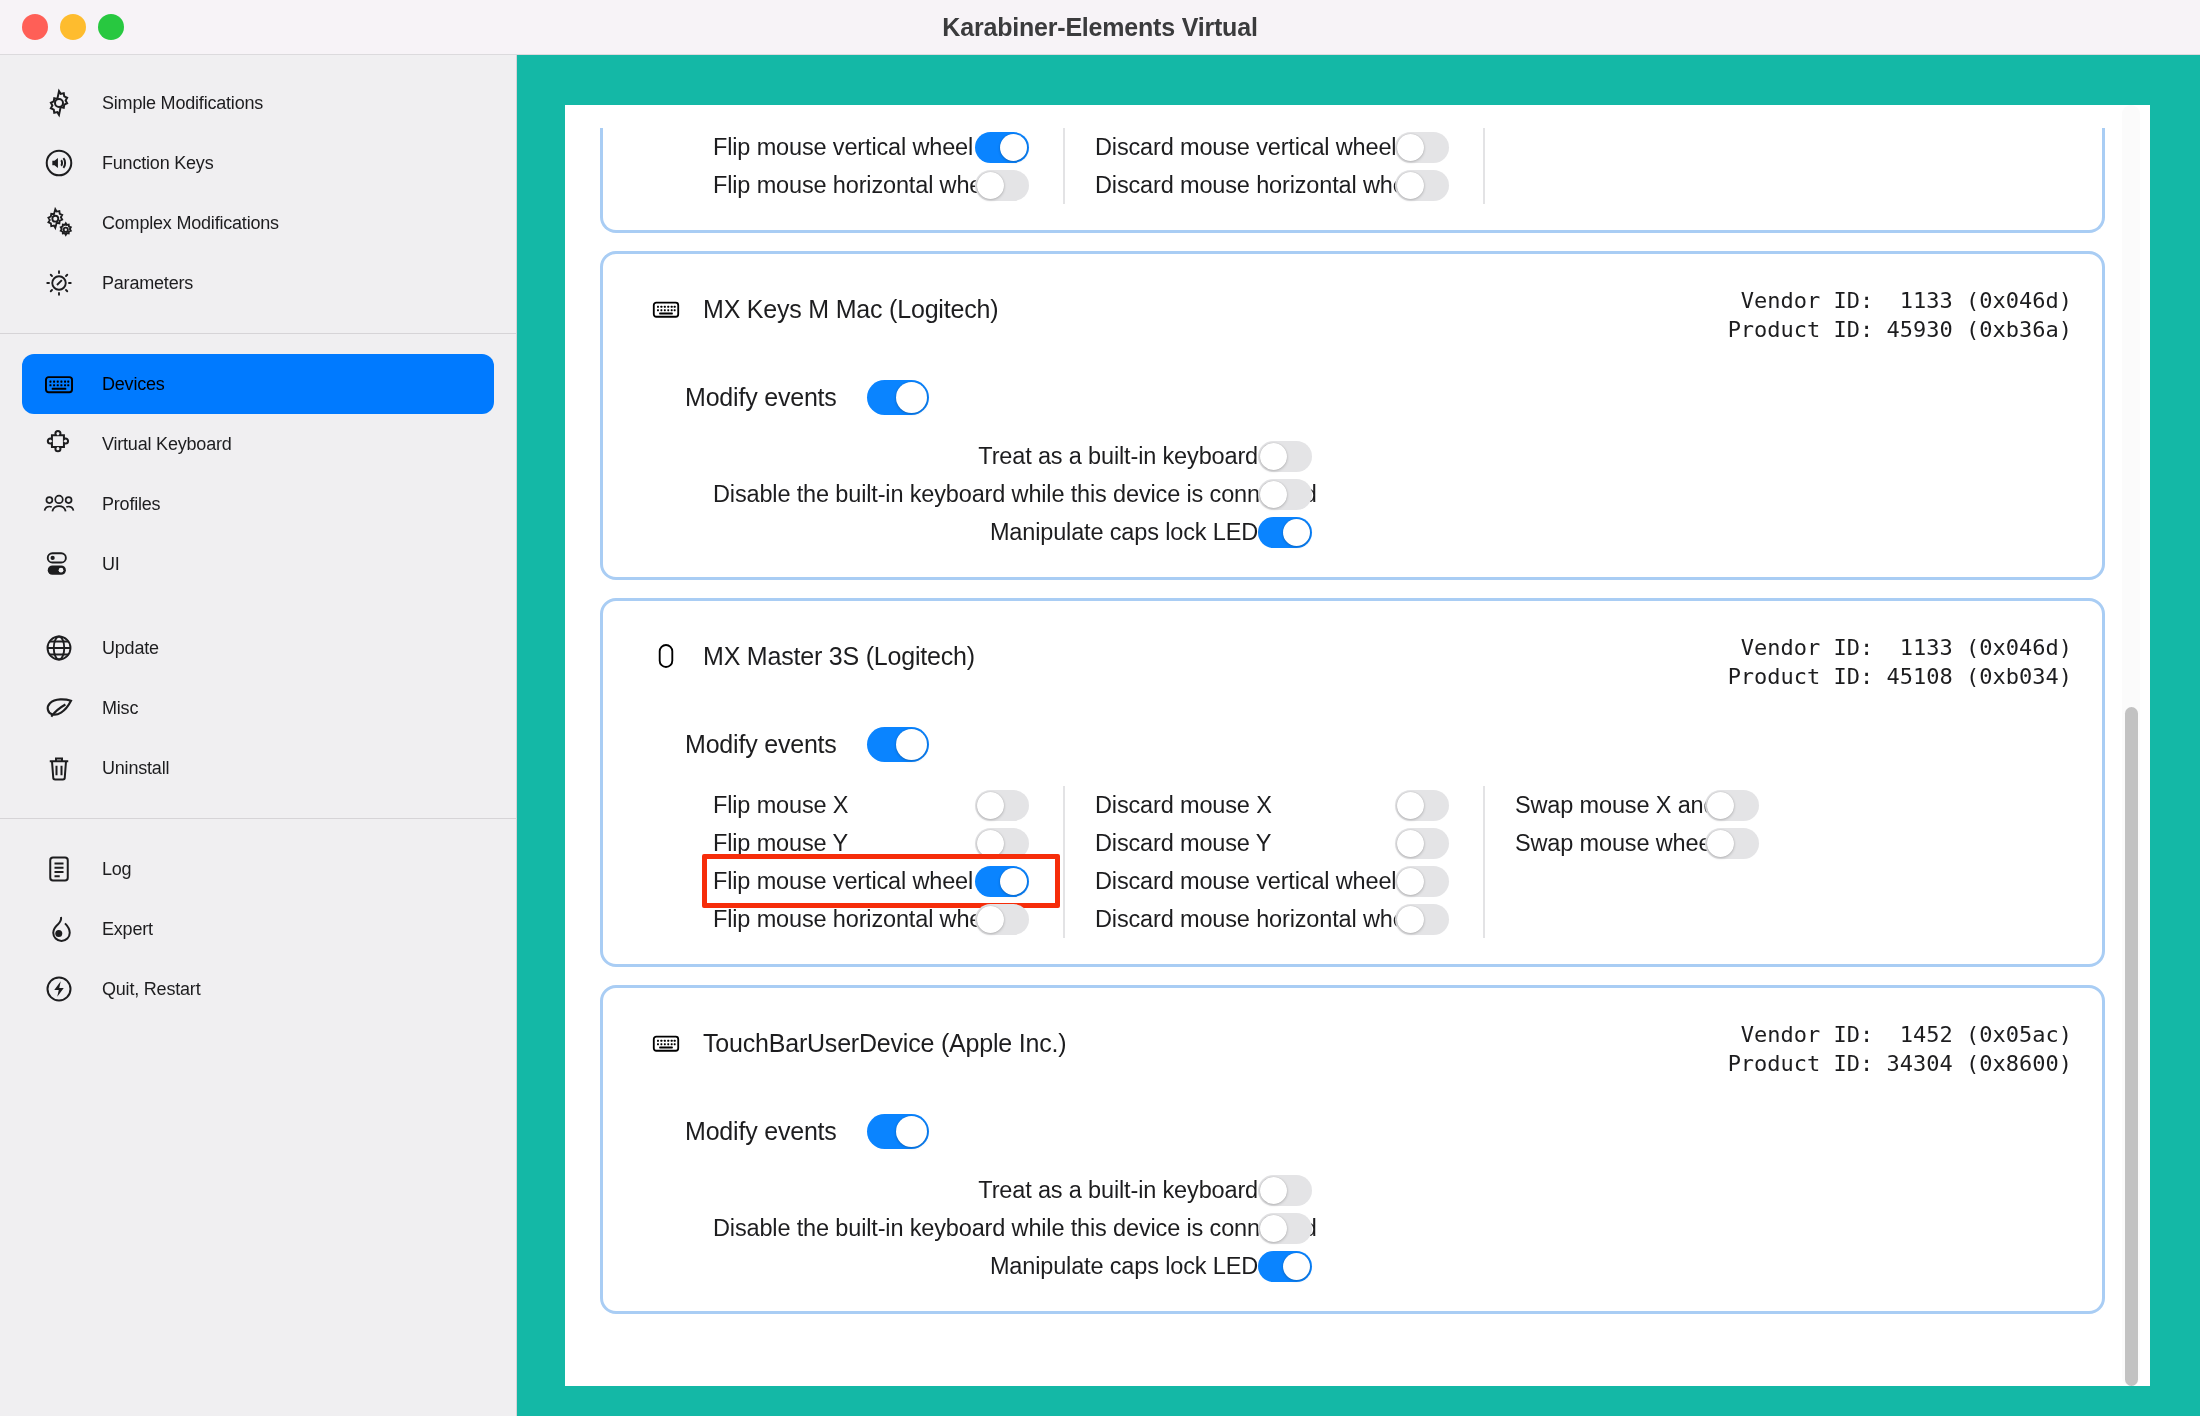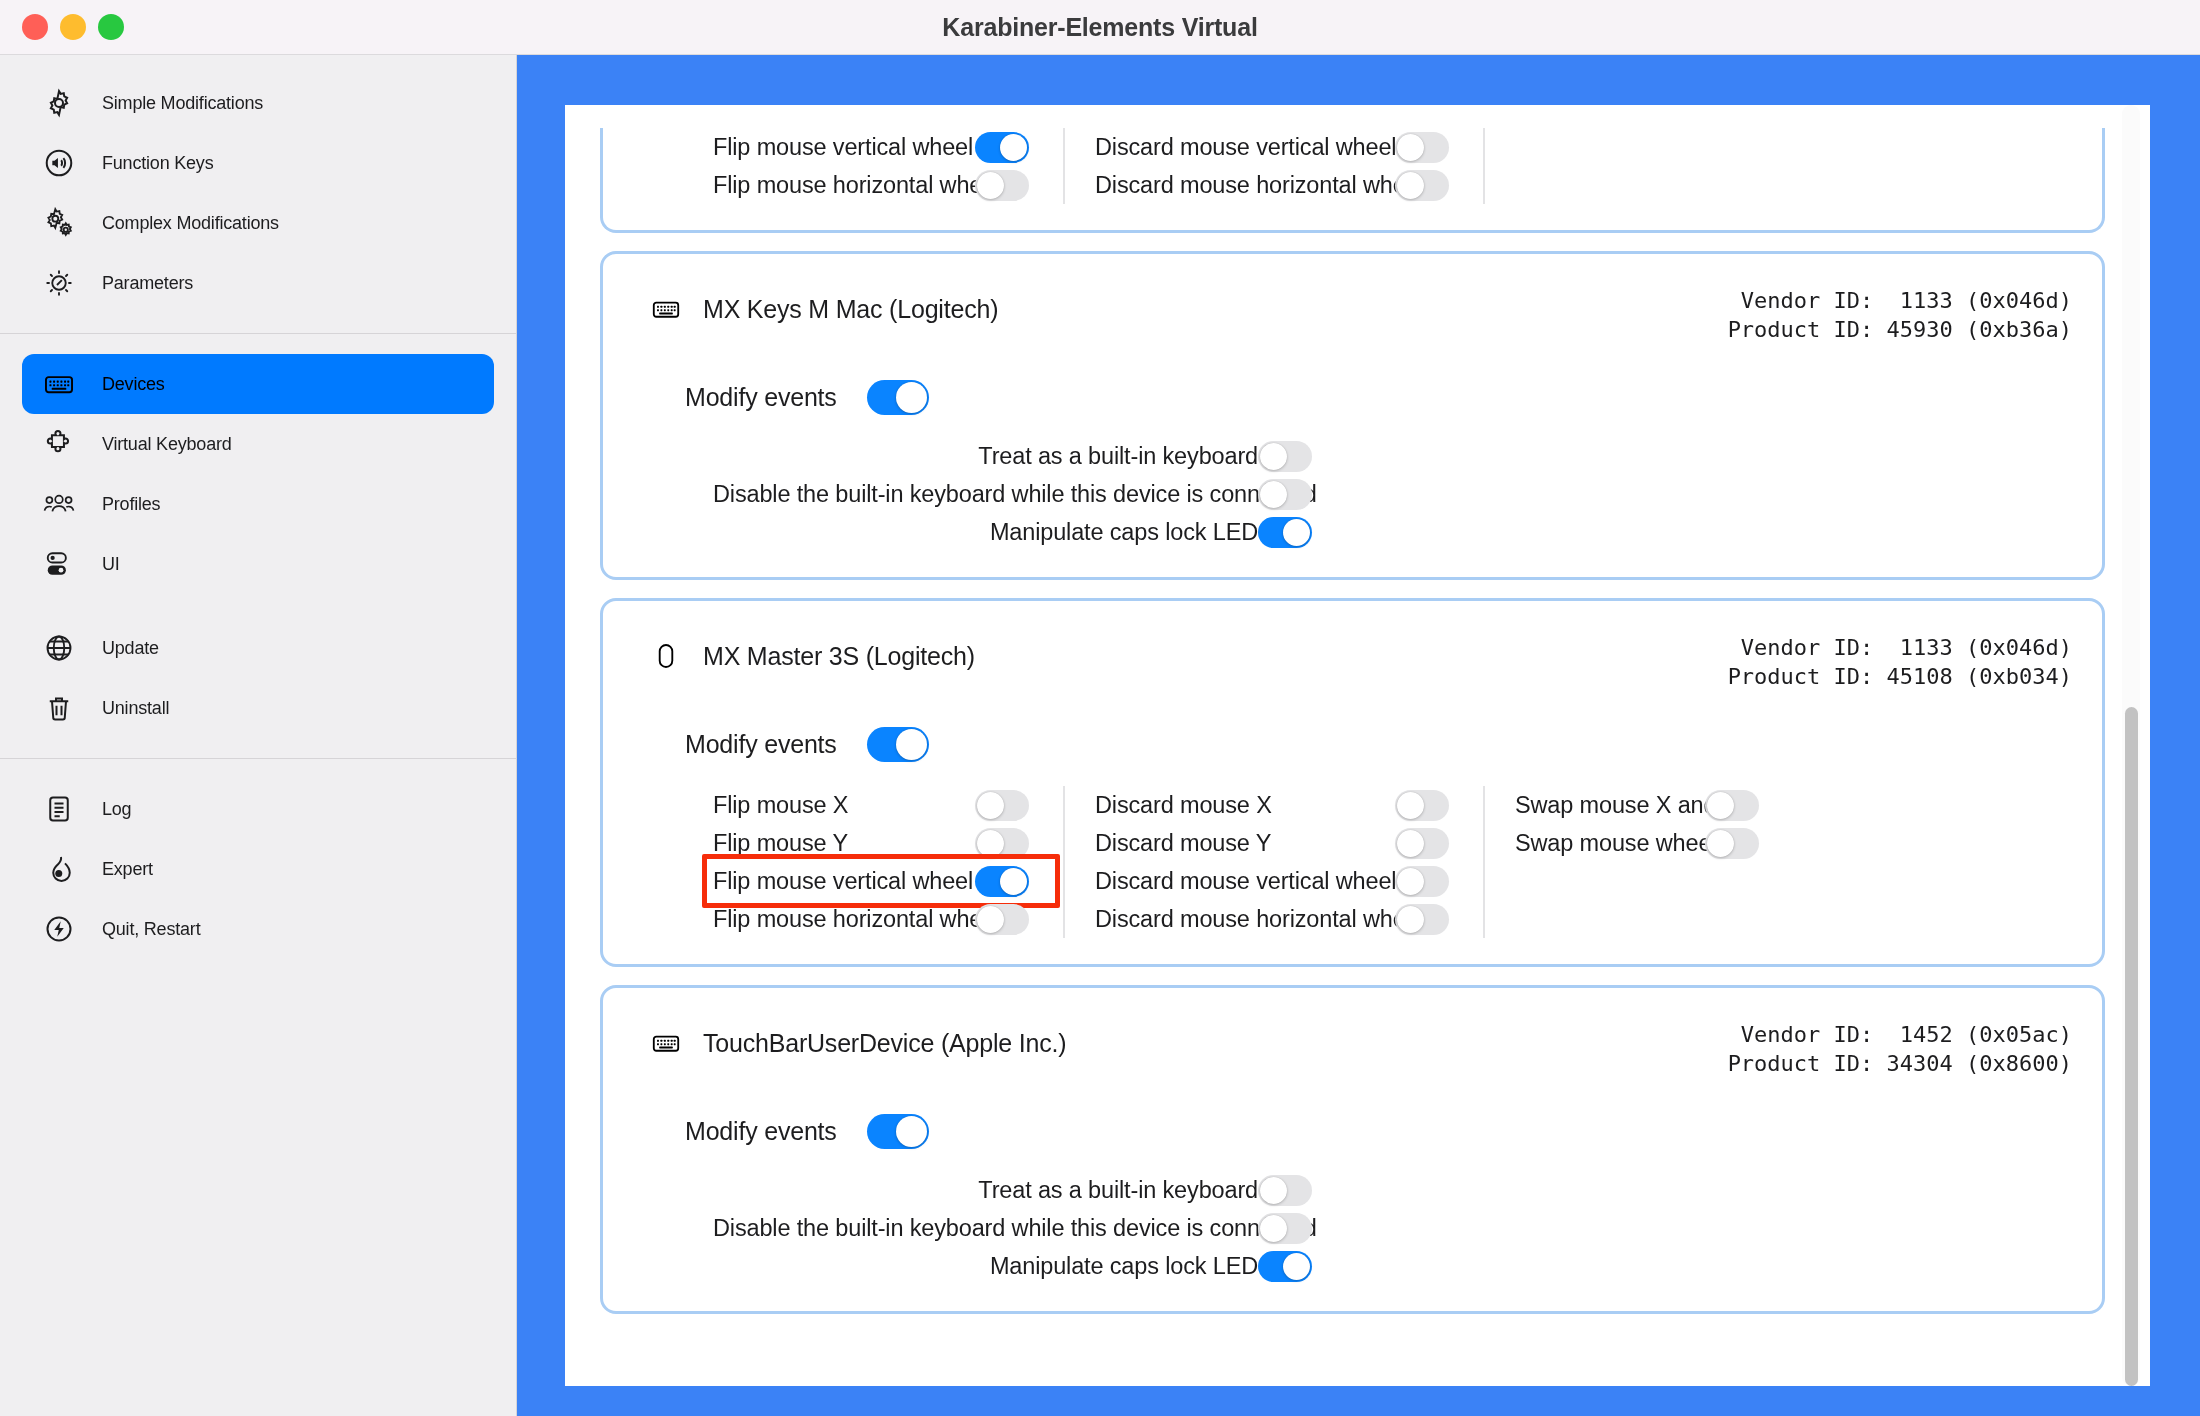--- a/index.html
+++ b/index.html
@@ -71,21 +71,21 @@
   .nav-icon svg { display: block; }
   .nav-label { font-size: 18px; letter-spacing: -0.2px; white-space: nowrap; }
   .nav-sep {
     height: 1px; background: #d6d4d7;
     margin: 20px 0 20px 0;
   }
 
   
   .content-wrap {
     flex: 1 1 auto;
-    background: #3b82f6;
+    background: #14b8a6;
     padding: 50px 50px 30px 48px;
     min-width: 0;
     display: flex;
   }
   .content-panel {
     position: relative;
     flex: 1 1 auto;
     background: #ffffff;
     overflow: hidden;
     min-width: 0;
@@ -320,20 +320,29 @@
           <div class="nav-group">
             <div class="nav-item">
               <span class="nav-icon">
                 <svg width="30" height="30" viewBox="0 0 24 24" fill="none" stroke="currentColor" stroke-width="1.5">
                   <circle cx="12" cy="12" r="9.2"></circle>
                   <ellipse cx="12" cy="12" rx="4.2" ry="9.2"></ellipse>
                   <path d="M2.8 12h18.4M4.4 6.8h15.2M4.4 17.2h15.2"></path>
                 </svg>
               </span>
               <span class="nav-label">Update</span>
+            </div>
+            <div class="nav-item">
+              <span class="nav-icon">
+                <svg width="32" height="32" viewBox="0 0 24 24" fill="none" stroke="currentColor" stroke-width="1.6">
+                  <path d="M21 6.6C16.8 5.2 9 4.6 5.2 8.4c-3 3-1.6 7.4 1.6 8.3 3.6 1 9.6-1 14.2-10.1z"></path>
+                  <path d="M6.2 18.4c2-2.6 5.6-6.2 10.6-9"></path>
+                </svg>
+              </span>
+              <span class="nav-label">Misc</span>
             </div>
             <div class="nav-item">
               <span class="nav-icon">
                 <svg width="30" height="30" viewBox="0 0 24 24" fill="none" stroke="currentColor" stroke-width="1.6">
                   <path d="M4.6 6.6h14.8M9.6 6.6V4.4h4.8v2.2"></path>
                   <path d="M6.4 6.6l1 13.2c0 .8.7 1.4 1.5 1.4h6.2c.8 0 1.5-.6 1.5-1.4l1-13.2"></path>
                   <path d="M10 10.2v7.6M14 10.2v7.6"></path>
                 </svg>
               </span>
               <span class="nav-label">Uninstall</span>

